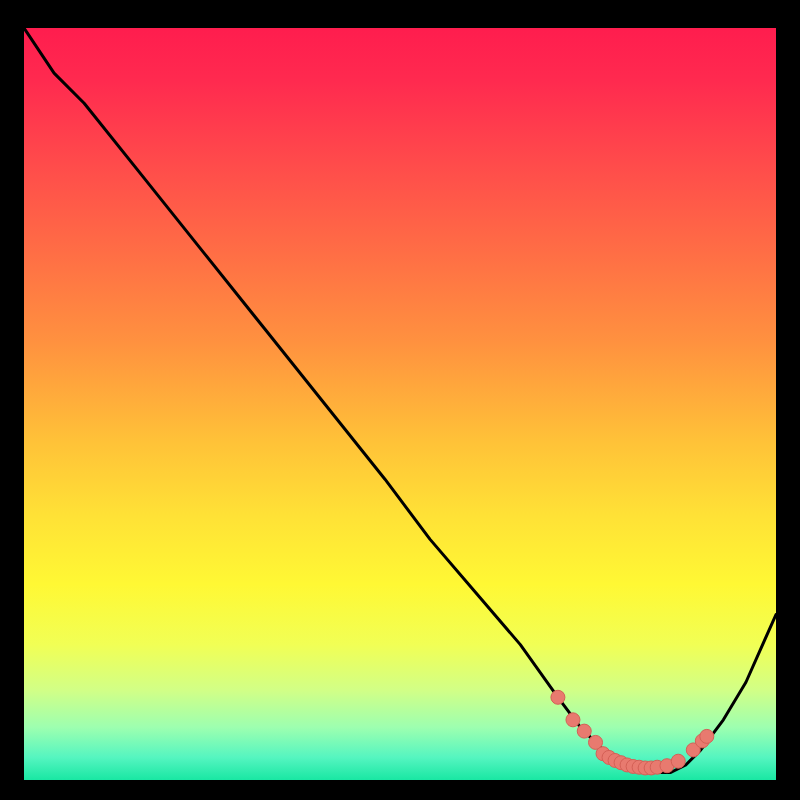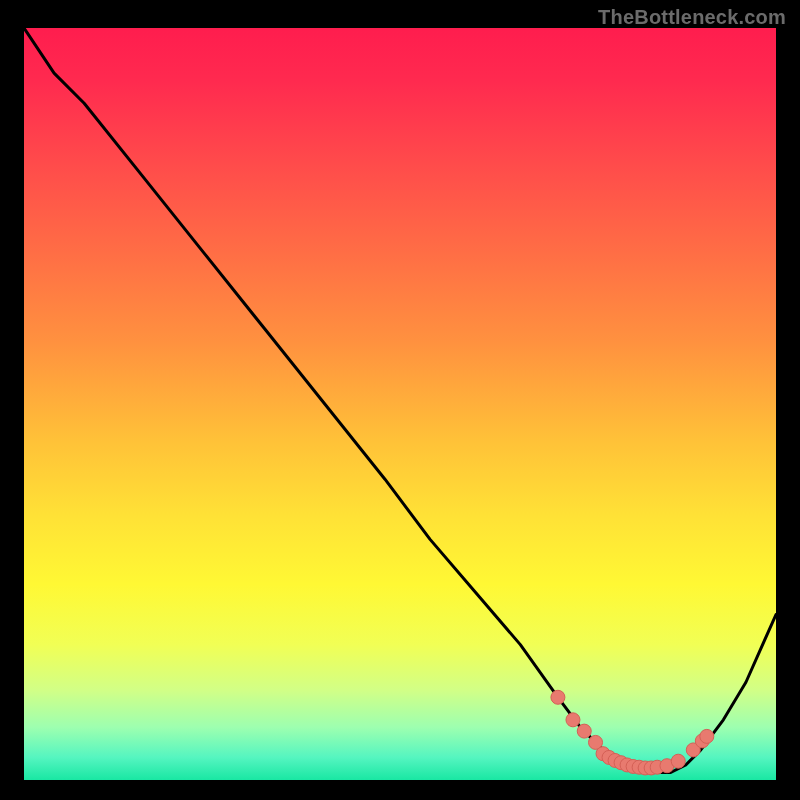--- a/index.html
+++ b/index.html
@@ -40,21 +40,20 @@
   .curve-svg {
     position: absolute;
     inset: 0;
   }
 </style>
 </head>
 <body>
 
 <div class="stage">
 
-  <div class="attribution">TheBottleneck.com</div>
 
   <div class="plot-area">
 
     <svg class="gradient-bg" viewBox="0 0 752 752" preserveAspectRatio="none">
       <defs>
         <linearGradient id="bgGrad" x1="0" y1="0" x2="0" y2="1">
             <stop offset="0%" stop-color="#ff1d4e"></stop>
             <stop offset="7.000000000000001%" stop-color="#ff2a4f"></stop>
             <stop offset="18%" stop-color="#ff4b4b"></stop>
             <stop offset="30%" stop-color="#ff6e45"></stop>

